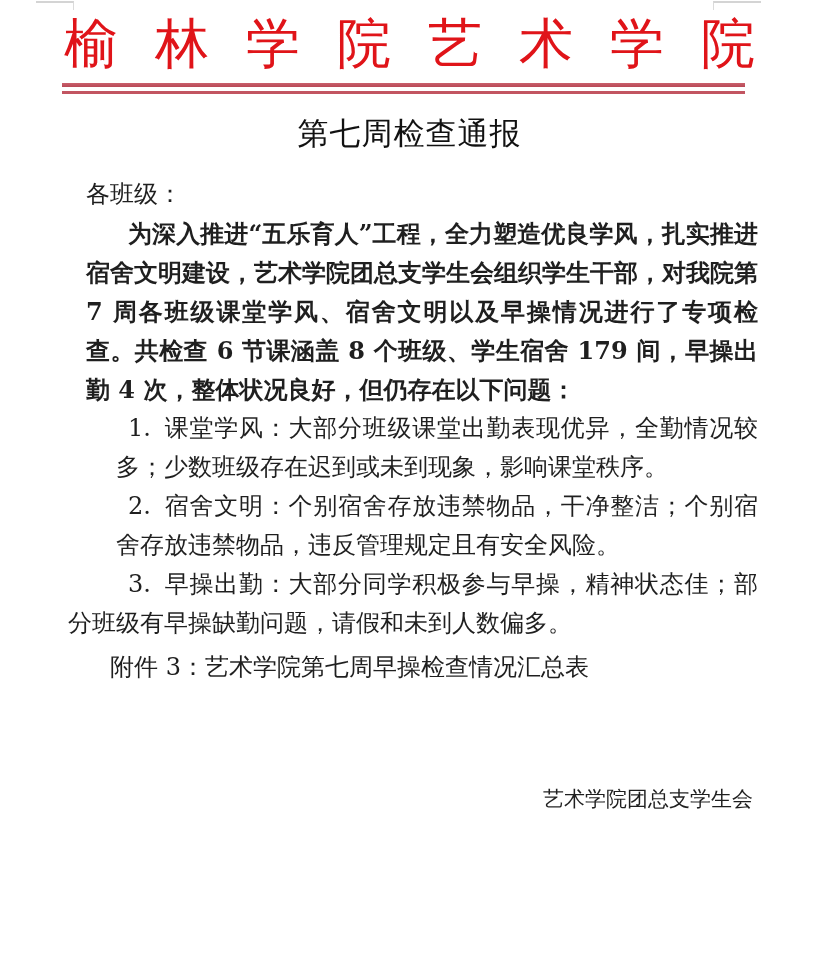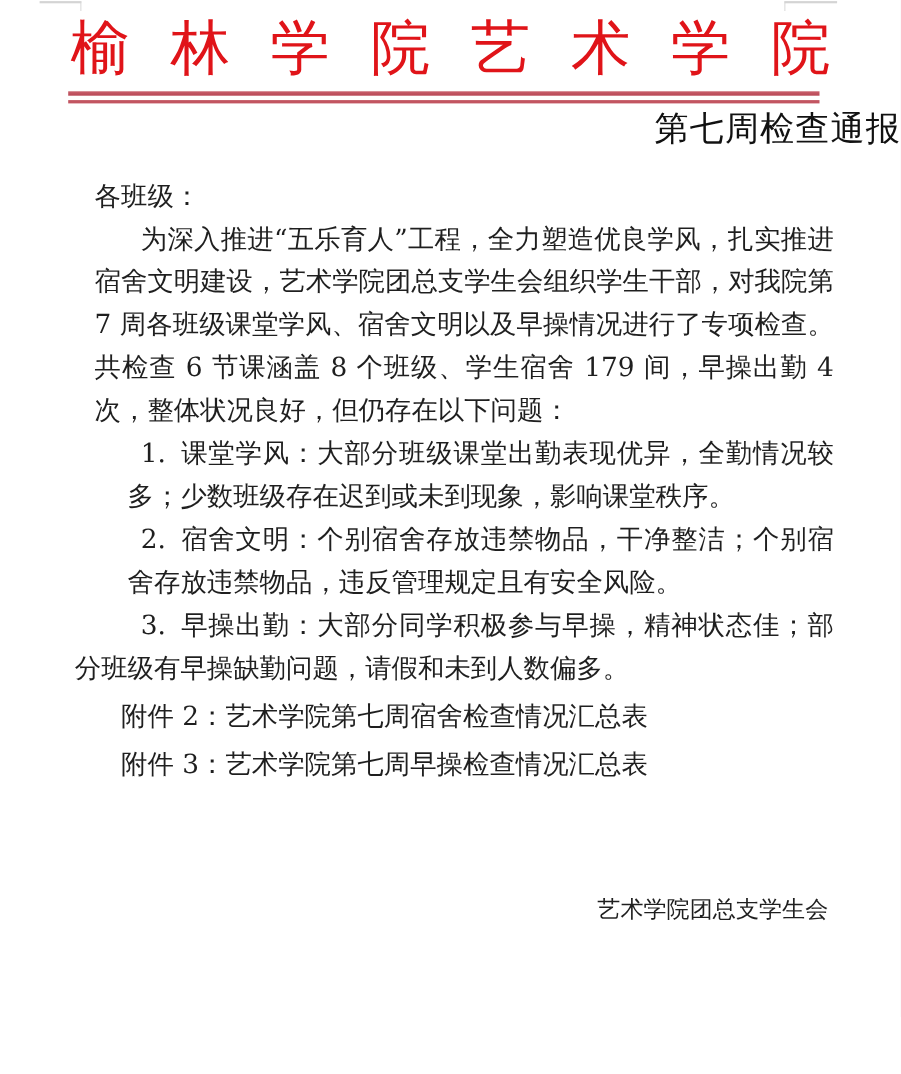--- a/index.html
+++ b/index.html
@@ -28,38 +28,38 @@
     letter-spacing: 37px;
     margin-right: -37px; 
     white-space: nowrap;
   }
   .rules { margin: 9px 0 0 62px; width: 683px; }
   .rule-top    { height: 4px; background: linear-gradient(to bottom, #c9606c, #b84855); }
   .rule-gap    { height: 4px; }
   .rule-bottom { height: 3px; background: #c25561; }
 
   .doc-title {
-    margin-top: 3px;
-    text-align: right;
+    margin-top: 19px;
+    text-align: center;
     font-size: 31px;
     line-height: 40px;
     font-weight: normal;
     color: #111111;
     letter-spacing: 1px;
   }
 
   .content {
     margin: 22px 61px 0 86px;
     font-size: 24px;
     line-height: 39px;
     text-align: justify;
   }
   .content p { text-justify: inter-ideograph; }
   .salutation { text-indent: 0; }
-  .para-indent { text-indent: 42px; }
+  .para-indent { text-indent: 42px; font-weight: bold; }
   .issue { }
   .issue .num { margin-right: 13px; }
   .issue-a { margin-left: 30px; width: 642px; text-indent: 12px; }
   .issue-c { margin-left: -18px; width: 690px; text-indent: 60px; }
   .attachment { margin-left: 24px; margin-top: 5px; text-align: left; }
 
   .signature {
     margin: 93px 61px 0 86px;
     text-align: right;
     padding-right: 5px;
@@ -90,19 +90,18 @@
 
     <p class="para-indent">为深入推进“五乐育人”工程，全力塑造优良学风，扎实推进宿舍文明建设，艺术学院团总支学生会组织学生干部，对我院第 7 周各班级课堂学风、宿舍文明以及早操情况进行了专项检查。共检查 6 节课涵盖 8 个班级、学生宿舍 179 间，早操出勤 4 次，整体状况良好，但仍存在以下问题：</p>
 
     <p class="issue issue-a"><span class="num">1.</span><span>课堂学风：大部分班级课堂出勤表现优异，全勤情况较多；少数班级存在迟到或未到现象，影响课堂秩序。</span></p>
 
     <p class="issue issue-a"><span class="num">2.</span><span>宿舍文明：个别宿舍存放违禁物品，干净整洁；个别宿舍存放违禁物品，违反管理规定且有安全风险。</span></p>
 
     <p class="issue issue-c"><span class="num">3.</span><span>早操出勤：大部分同学积极参与早操，精神状态佳；部分班级有早操缺勤问题，请假和未到人数偏多。</span></p>
 
 
-    <p class="attachment">附件 2：艺术学院第七周宿舍检查情况汇总表</p>
     <p class="attachment">附件 3：艺术学院第七周早操检查情况汇总表</p>
   </div>
 
   <div class="signature">艺术学院团总支学生会</div>
 
 </div>
 
 </body></html>

